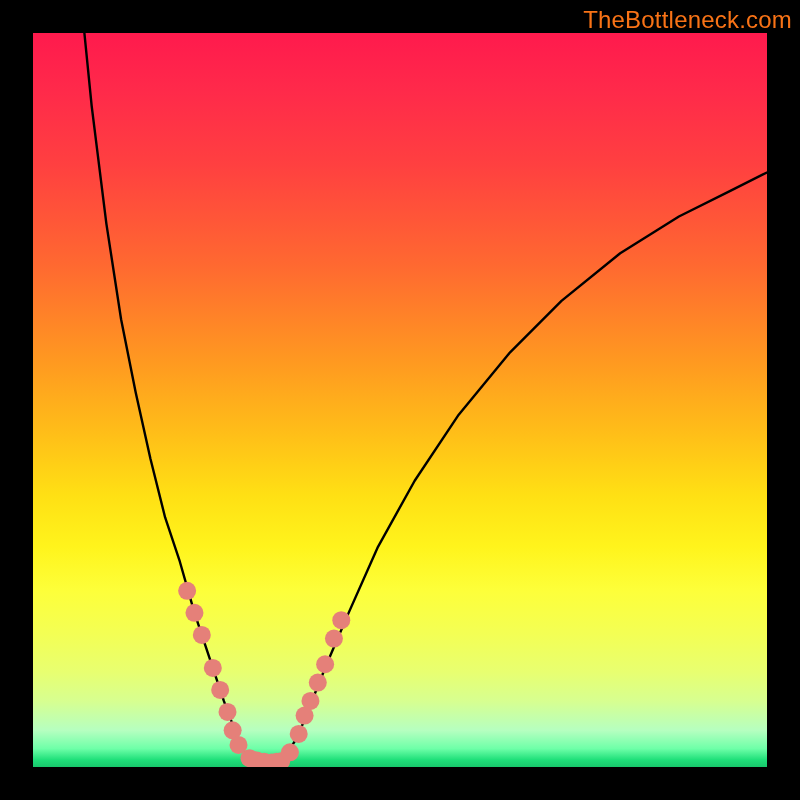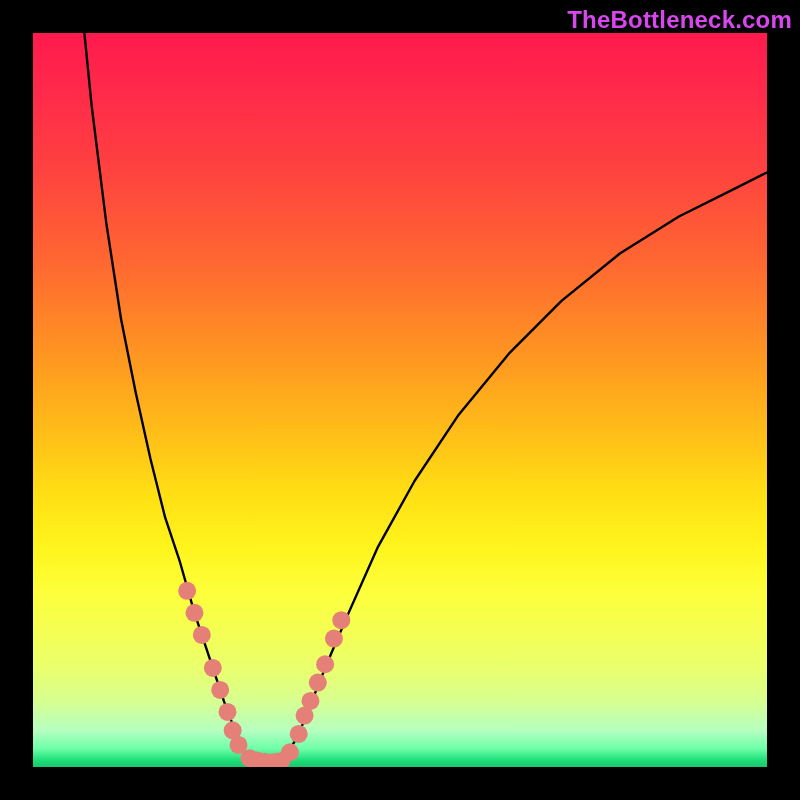--- a/index.html
+++ b/index.html
@@ -42,23 +42,23 @@
       #b6ffc0 95%,
       #6effa8 97.5%,
       #20e07a 99%,
       #18c86c 100%
     );
   }
   .watermark {
     position: absolute;
     top: 6px;
     right: 8px;
-    color: #d946ef;
+    color: #f97316;
     font-size: 24px;
-    font-weight: 700;
+    font-weight: 400;
     letter-spacing: 0.2px;
     user-select: none;
   }
   svg.curves {
     position: absolute;
     left: 33px;
     top: 33px;
     width: 734px;
     height: 734px;
     pointer-events: none;

